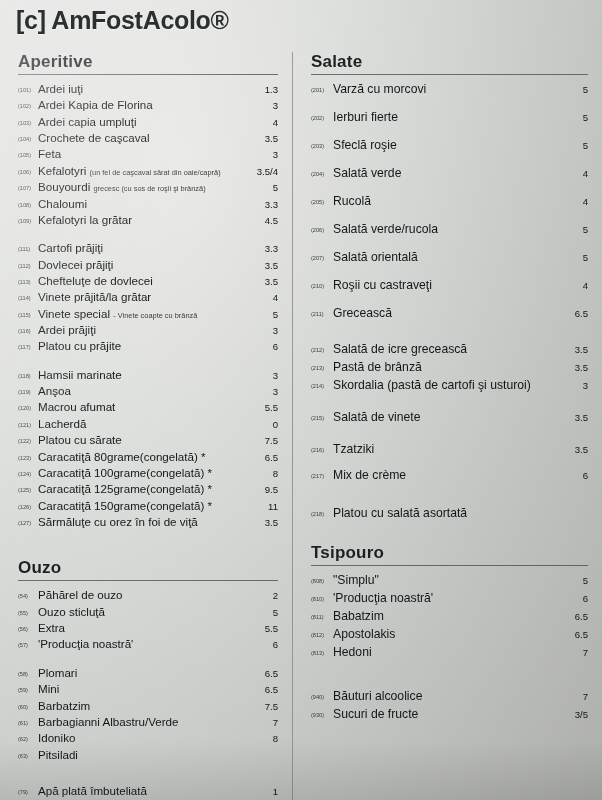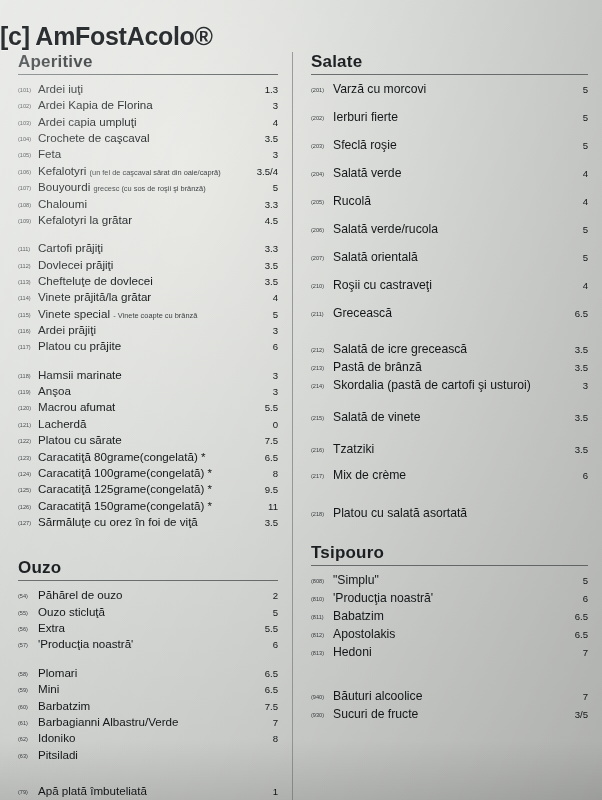--- a/index.html
+++ b/index.html
@@ -30,28 +30,27 @@
   #page:after{
     content:"";
     position:absolute; left:0; right:0; bottom:0; height:60px;
     background: linear-gradient(to bottom, rgba(0,0,0,0) 0%, rgba(0,0,0,0.10) 100%);
     pointer-events:none; z-index:5;
   }
 
   
   .watermark {
     position: absolute;
-    top: 6px; left: 0;
+    top: 6px; left: 16px;
     font-size: 25px;
     font-weight: bold;
     color: #2b2f31;
     letter-spacing: -0.3px;
     z-index: 6;
     text-shadow: 0 1px 1px rgba(255,255,255,0.5);
-    margin-top: 16px;
   }
 
   .columns {
     position: absolute;
     top: 52px; left: 0;
     width: 602px; height: 748px;
     display: flex;
     z-index: 2;
   }
   .col {

